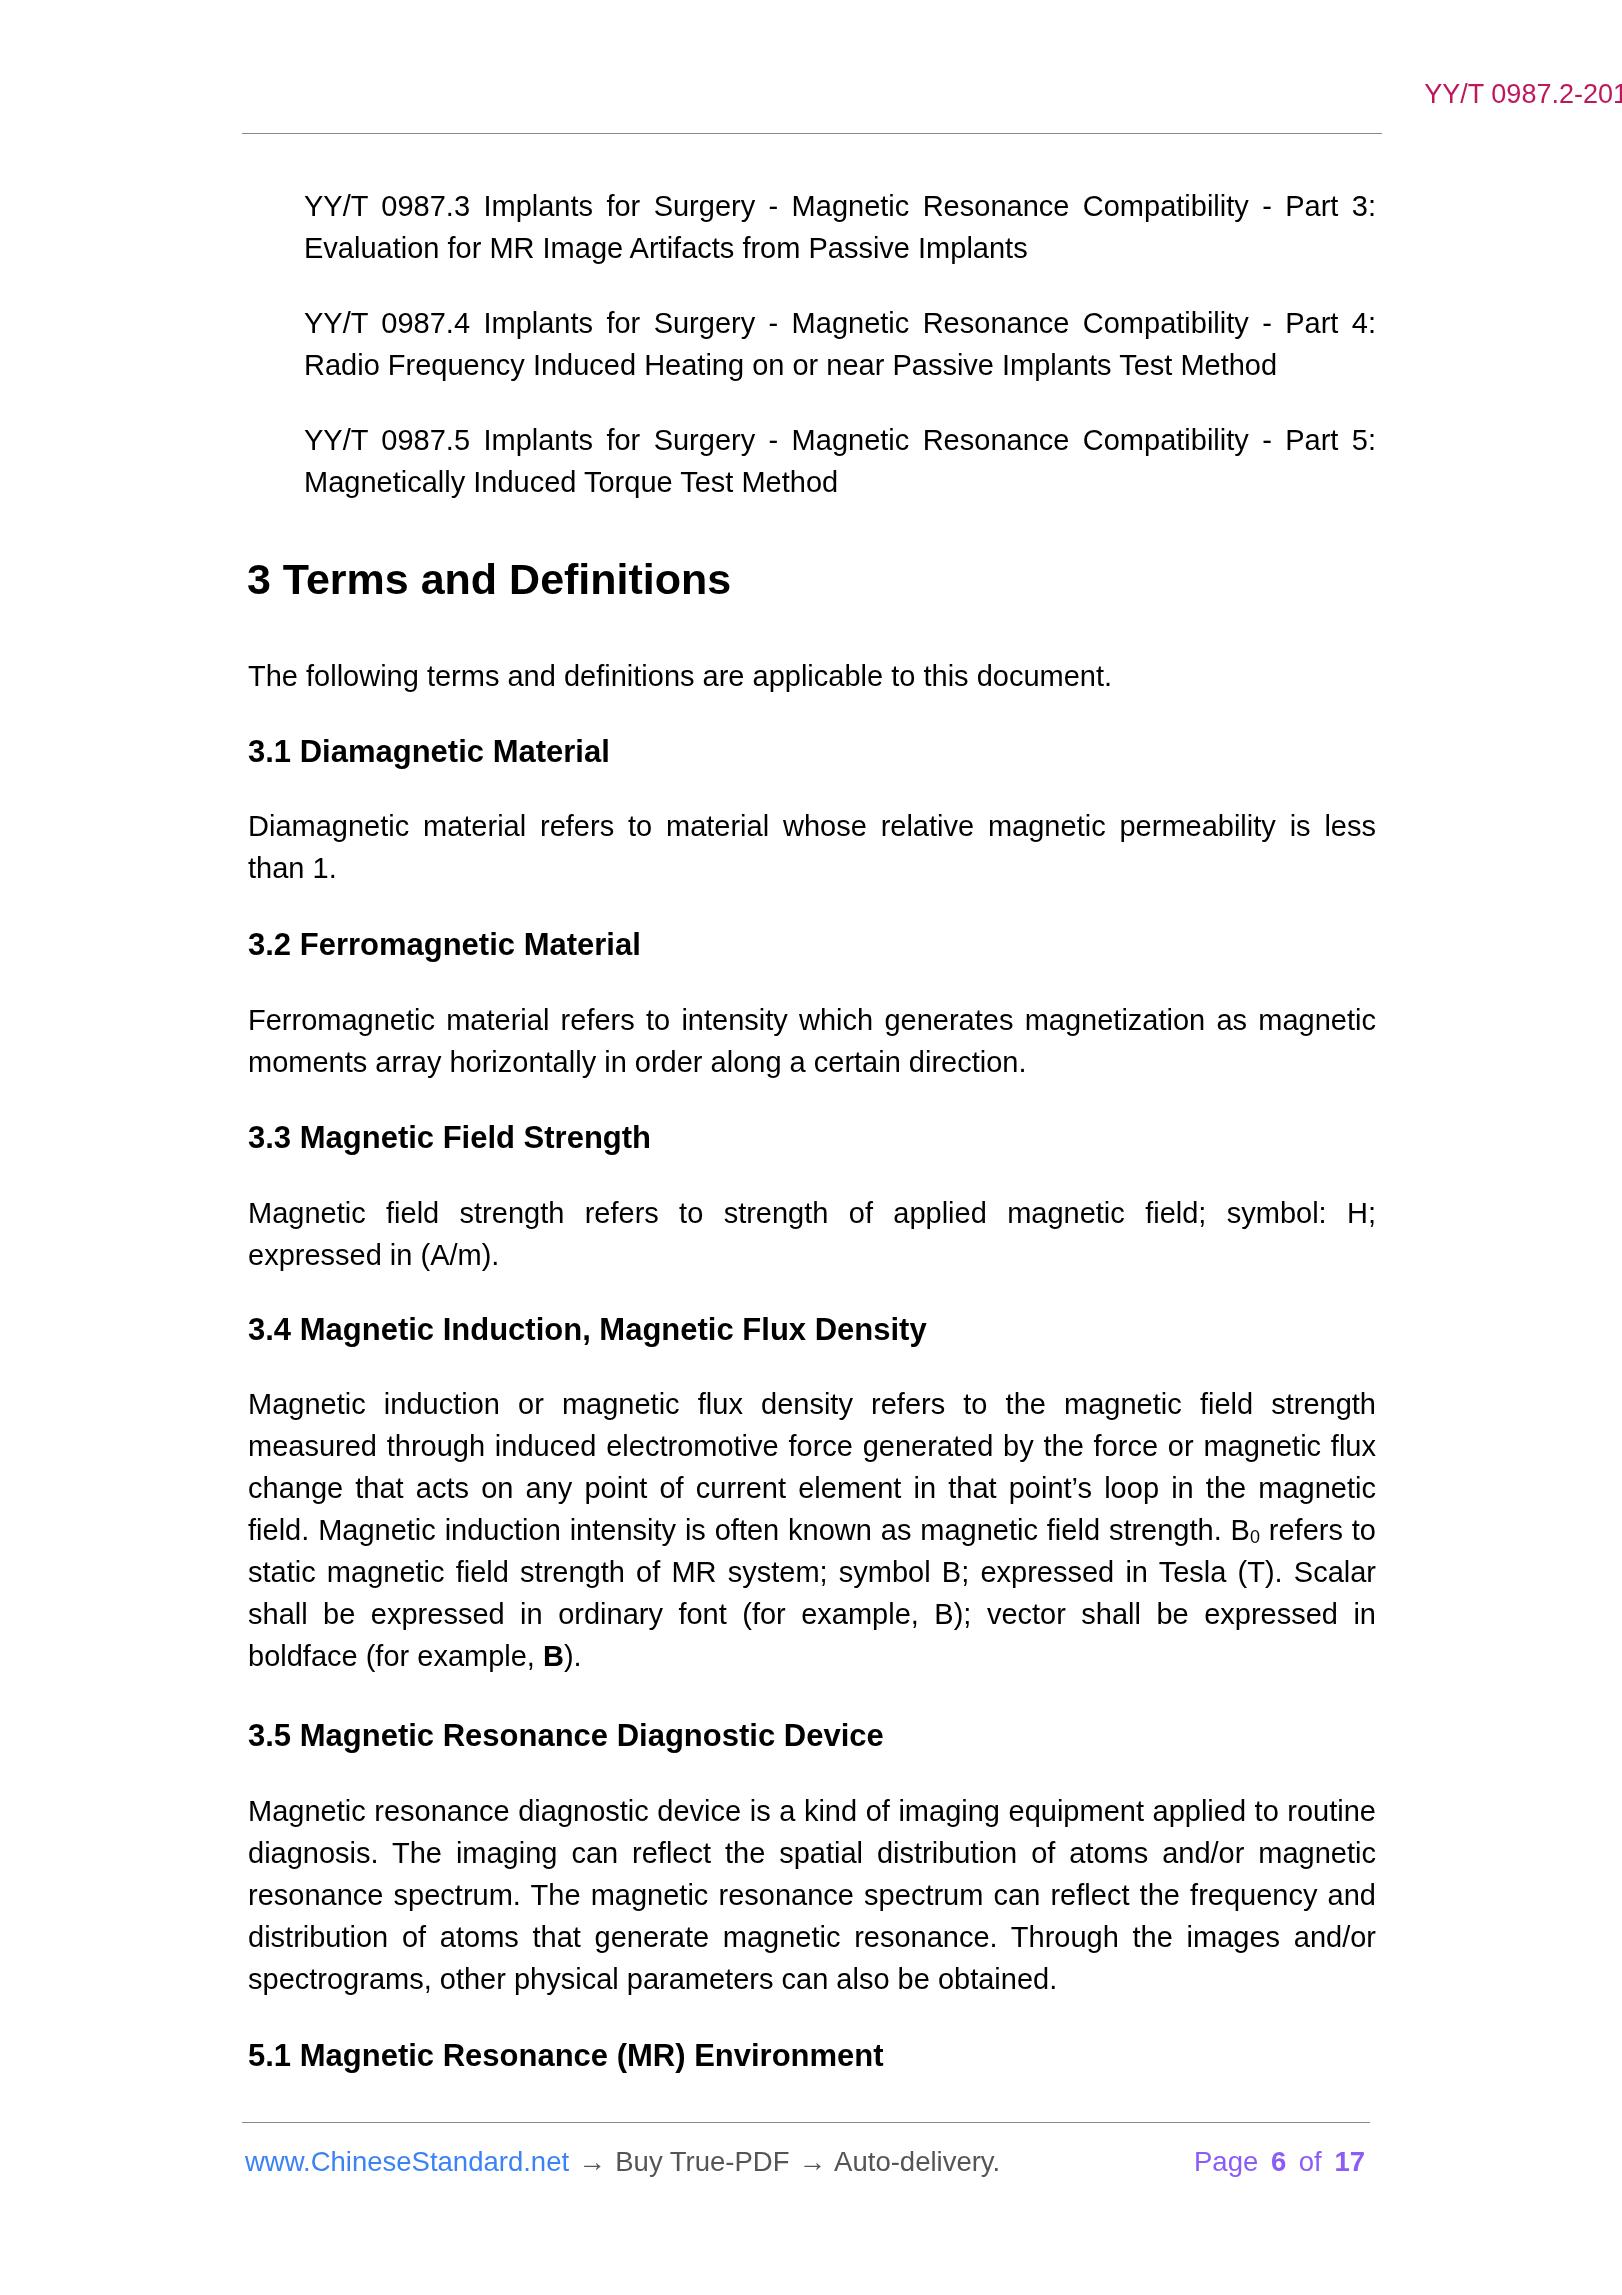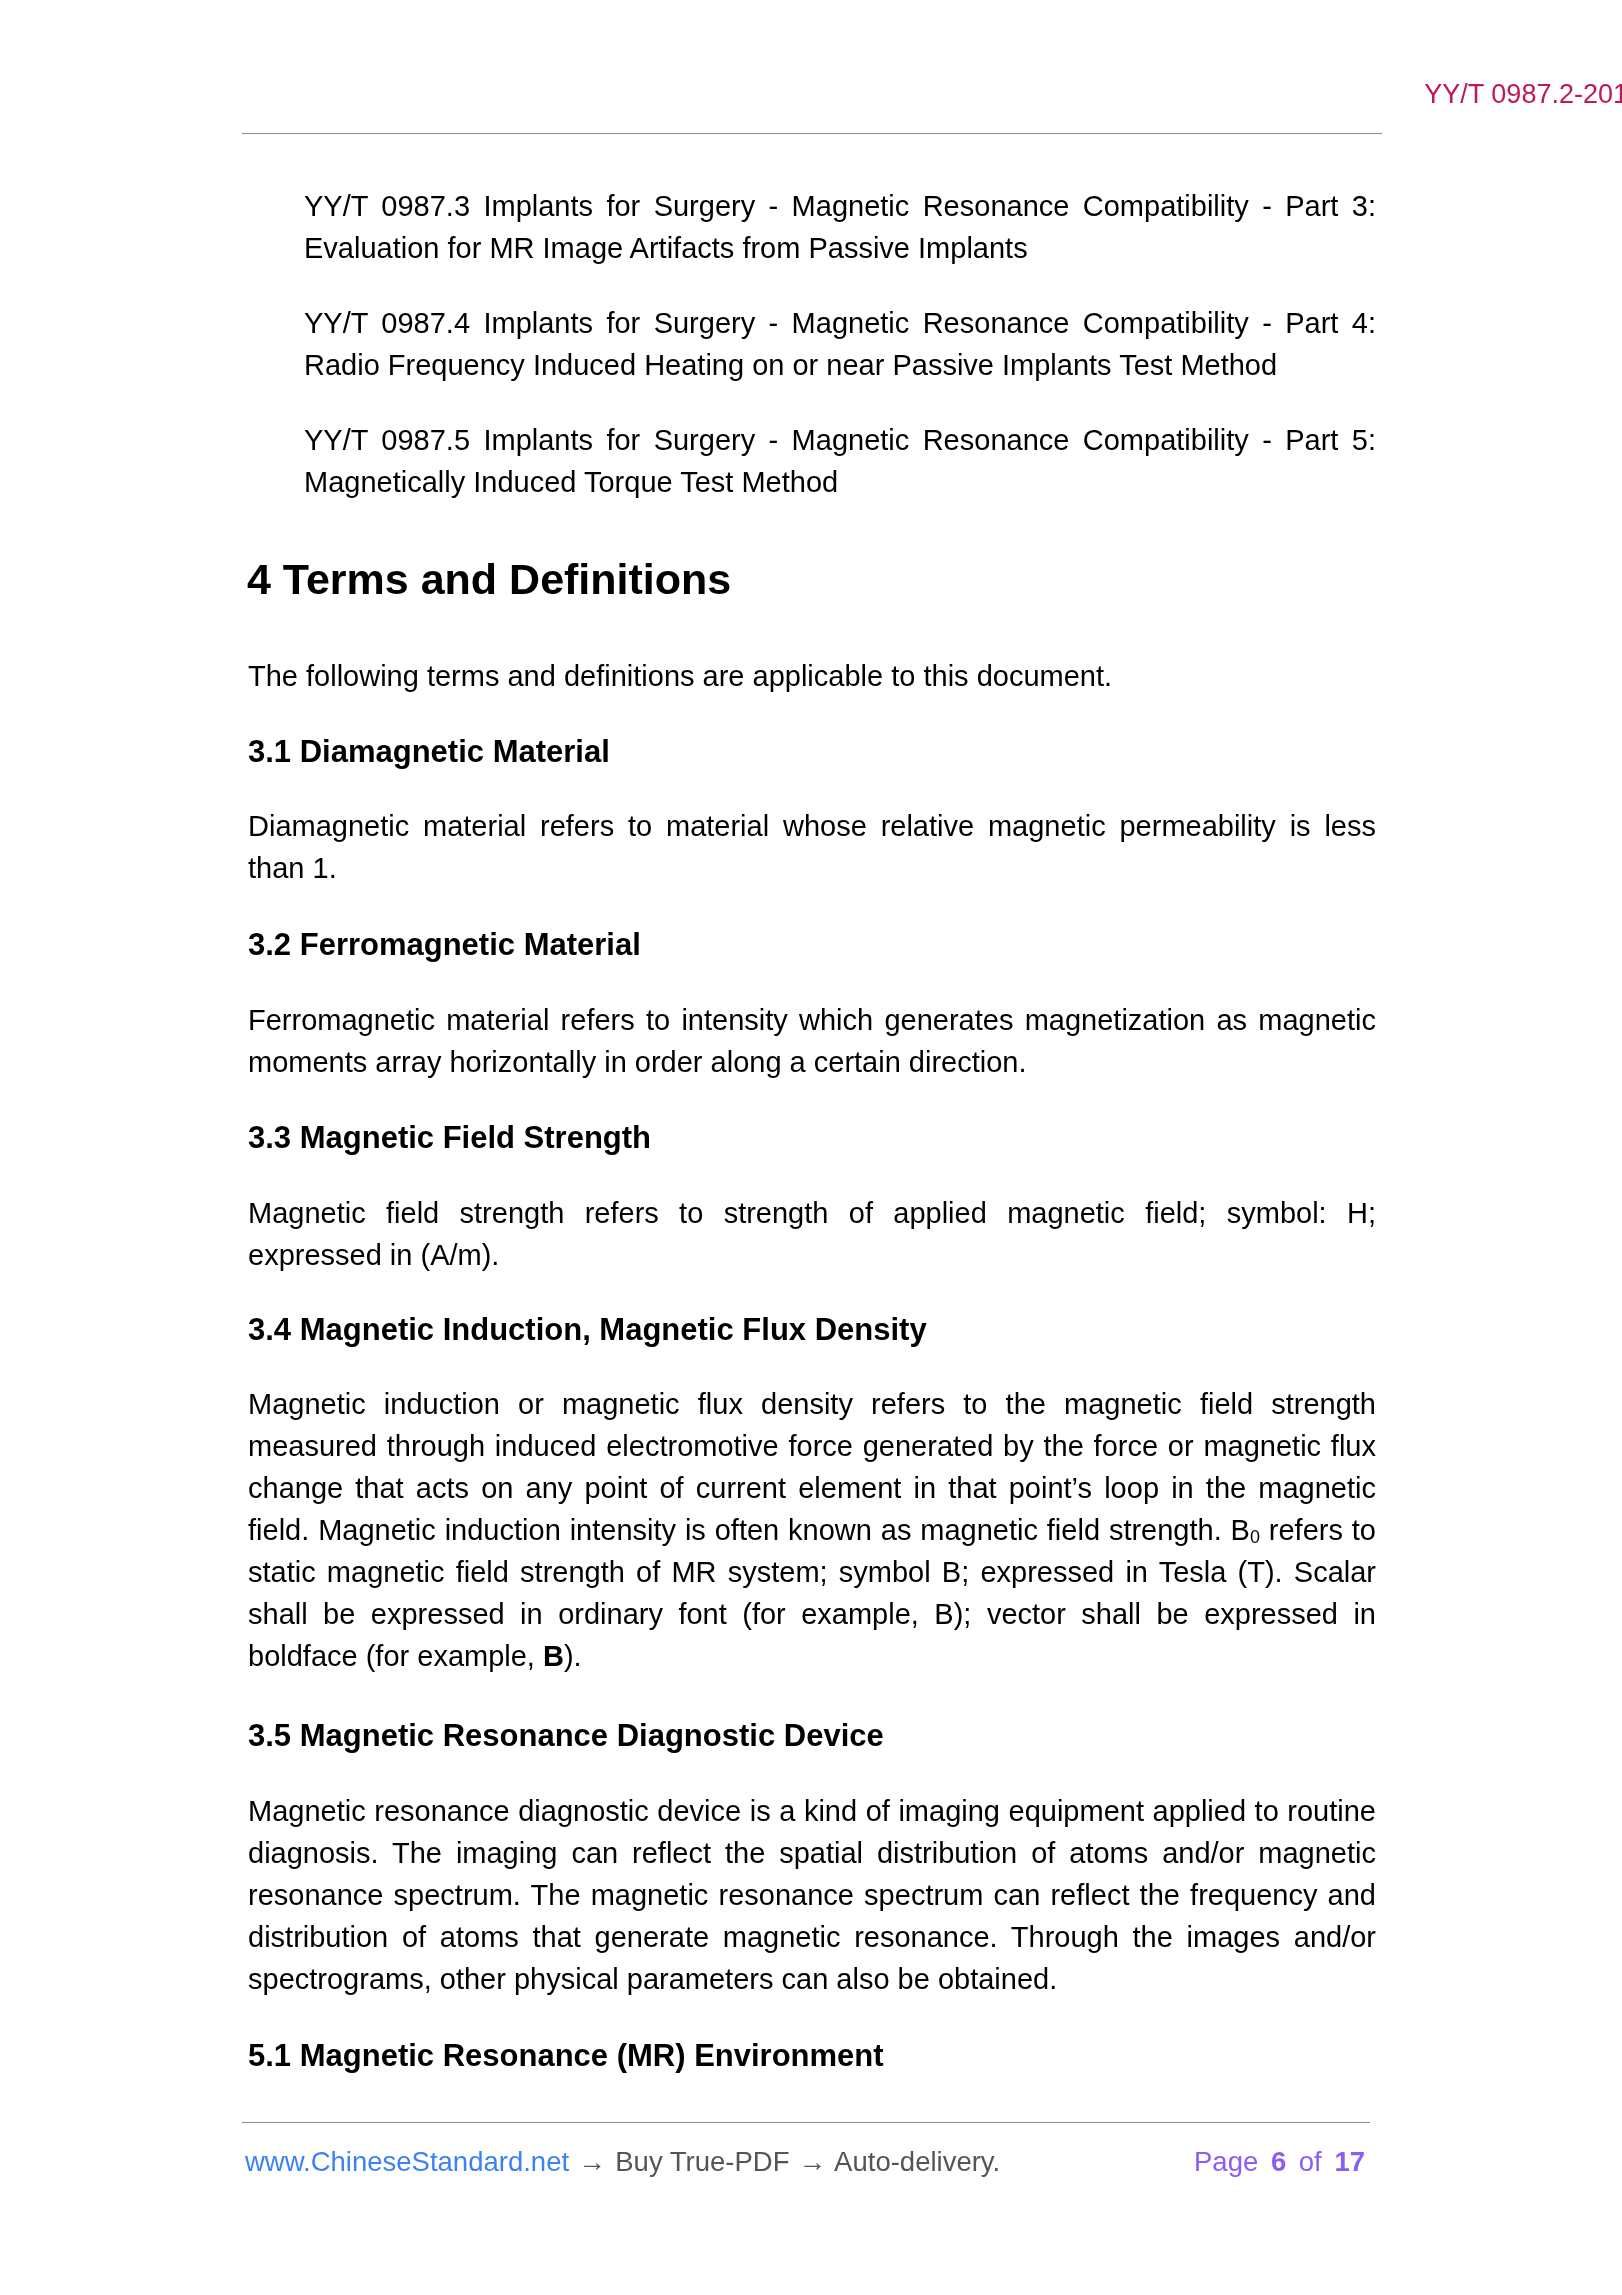--- a/index.html
+++ b/index.html
@@ -93,21 +93,21 @@
 
 <div class="abs page-header-text">
   <span>YY/T 0987.2-2016</span>
 </div>
 <div class="abs rule header-rule"></div>
 
 <div class="abs ref-item" style="top:185px;">YY/T 0987.3 Implants for Surgery - Magnetic Resonance Compatibility - Part 3: Evaluation for MR Image Artifacts from Passive Implants</div>
 <div class="abs ref-item" style="top:302px;">YY/T 0987.4 Implants for Surgery - Magnetic Resonance Compatibility - Part 4: Radio Frequency Induced Heating on or near Passive Implants Test Method</div>
 <div class="abs ref-item" style="top:419px;">YY/T 0987.5 Implants for Surgery - Magnetic Resonance Compatibility - Part 5: Magnetically Induced Torque Test Method</div>
 
-<div class="abs h1" style="top:554px;">4 Terms and Definitions</div>
+<div class="abs h1" style="top:554px;">3 Terms and Definitions</div>
 <div class="abs para" style="top:655px;">The following terms and definitions are applicable to this document.</div>
 
 <div class="abs h2" style="top:731px;">3.1 Diamagnetic Material</div>
 <div class="abs para" style="top:805px;">Diamagnetic material refers to material whose relative magnetic permeability is less than 1.</div>
 
 <div class="abs h2" style="top:924px;">3.2 Ferromagnetic Material</div>
 <div class="abs para" style="top:999px;">Ferromagnetic material refers to intensity which generates magnetization as magnetic moments array horizontally in order along a certain direction.</div>
 
 <div class="abs h2" style="top:1117px;">3.3 Magnetic Field Strength</div>
 <div class="abs para" style="top:1192px;">Magnetic field strength refers to strength of applied magnetic field; symbol: H; expressed in (A/m).</div>

